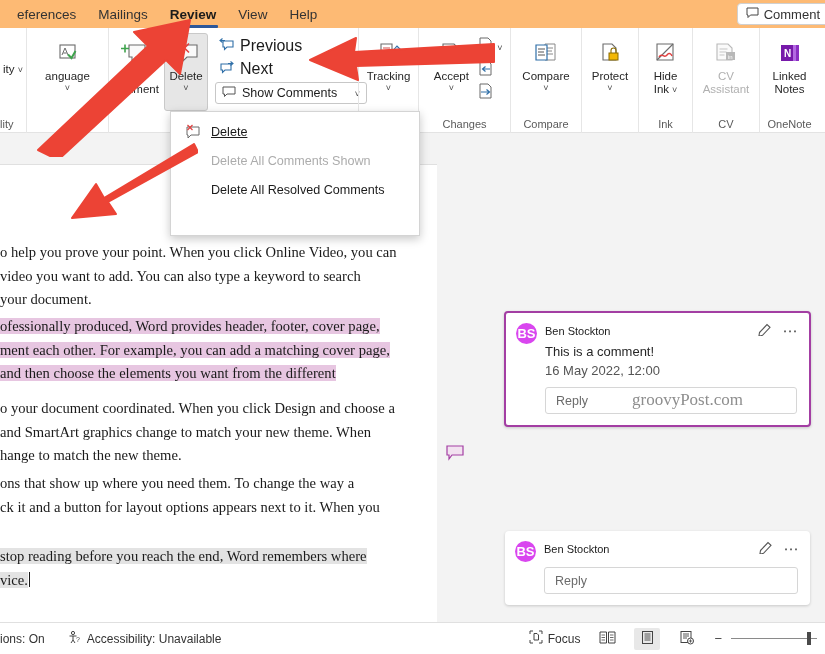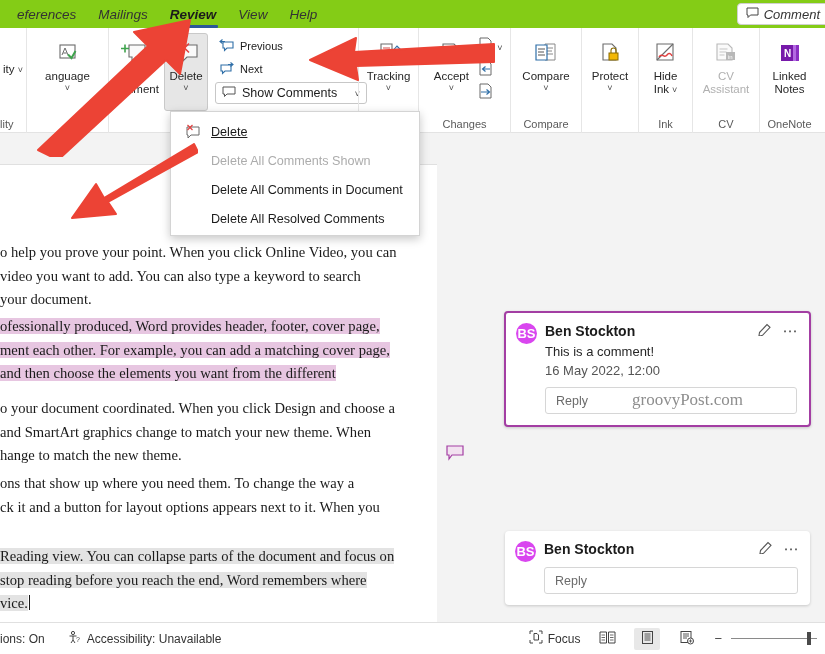--- a/index.html
+++ b/index.html
@@ -10,21 +10,21 @@
     background: #ffffff;
     overflow: hidden;
     position: relative;
     -webkit-font-smoothing: antialiased;
   }
   #app { position:relative; width:825px; height:654px; overflow:hidden; background:#fff; }
 
   
   .tabstrip {
     position:absolute; top:0; left:0; width:825px; height:28px;
-    background:#84cc16; display:flex; align-items:center;font-style:italic;
+    background:#fdba74; display:flex; align-items:center;
   }
   .tab {
     font-size:13.5px; color:#333333; padding:0 11px; line-height:27px; height:27px;
     white-space:nowrap; cursor:default;
   }
   .tab.active { font-weight:bold; color:#1b1b1b; position:relative; }
   .tab.active::after {
     content:""; position:absolute; left:9px; right:9px; bottom:0px; height:2.5px;
     background:#2b579a; border-radius:1px;
   }
@@ -57,21 +57,21 @@
     padding-top:4px; font-size:11.5px; color:#272727; line-height:13px; text-align:center;
     background:transparent; border:1px solid transparent; border-radius:3px;
   }
   .bigbtn.pressed { background:#e6e6e6; border:1px solid #c9c9c9; }
   .bigbtn.disabled { color:#b0b0b0; }
   .bigbtn .ico { height:32px; display:flex; align-items:center; justify-content:center; }
   .caret { font-size:9px; line-height:8px; margin-top:1px; color:#444; }
 
   .smallrow {
     display:flex; align-items:center; gap:5px; height:21px;
-    padding:0 4px; font-size:11px; color:#1b1b1b; white-space:nowrap;
+    padding:0 4px; font-size:16px; color:#1b1b1b; white-space:nowrap;
   }
   .boxbtn {
     border:1px solid #c7c7c7; border-radius:3px; background:#fff;
     display:flex; align-items:center; gap:6px; height:22px; padding:0 6px;
     font-size:12.5px; color:#1b1b1b; white-space:nowrap;
   }
 
   
   .docarea { position:absolute; top:133px; left:0; width:825px; height:489px; background:#f3f3f3; }
   .page {
@@ -97,21 +97,21 @@
     box-shadow:0 1px 3px rgba(0,0,0,0.18);
   }
   .ccard.active { border:2px solid #a33ea3; left:2px; width:307px; }
   .ccard-inner { padding:10px 12px 11px 10px; display:flex; gap:8px; }
   .avatar {
     width:21px; height:21px; border-radius:50%; background:#d946ef; color:#fff;
     font-size:13px; font-weight:bold; display:flex; align-items:center; justify-content:center;
     flex:0 0 21px; margin-top:0;
   }
   .cbody { flex:1; min-width:0; }
-  .cauthor { font-size:14px; font-weight:bold; color:#1b1b1b; line-height:17px; }
+  .cauthor { font-size:11px; font-weight:normal; color:#1b1b1b; line-height:17px; }
   .ctext { font-size:13px; color:#262626; line-height:20px; margin-top:2px; }
   .cdate { font-size:13px; color:#555; margin-top:1px; }
   .creply {
     margin-top:9px; border:1px solid #d6d6d6; border-radius:3px; background:#fff;
     height:27px; display:flex; align-items:center; padding:0 10px;
     font-size:12.5px; color:#6b6b6b; position:relative;
   }
   .wm {
     position:absolute; left:86px; top:2px; font-family:"Liberation Serif", serif;
     font-size:17px; color:#8e8e8e;
@@ -435,21 +435,20 @@
         <div>and SmartArt graphics change to match your new theme. When</div>
         <div>hange to match the new theme.</div>
       </div>
 
       <div class="doc-text para" style="top:339px;">
         <div>ons that show up where you need them. To change the way a</div>
         <div>ck it and a button for layout options appears next to it. When you</div>
       </div>
 
       <div class="doc-text para" style="top:412px;">
-        <div><span class="hl-grey"> Reading view. You can collapse parts of the document and focus on</span></div>
         <div><span class="hl-grey"> stop reading before you reach the end, Word remembers where</span></div>
         <div><span class="hl-grey">vice.</span><span class="caretline"></span></div>
       </div>
 
       <div class="doc-text para" style="top:484px;">
         <div>o help you prove your point. When you click Online Video, you can</div>
       </div>
     </div>
 
     <div class="anchor" style="left:446px; top:312px;">
@@ -515,24 +514,20 @@
         </svg>
       </span>
       <span><span class="u" style="text-decoration-skip-ink:none;">Delete</span></span>
     </div>
     <div class="mitem dis">
       <span class="mico"></span>
       <span>Delete All Comments Shown</span>
     </div>
     <div class="mitem">
       <span class="mico"></span>
-      <span>Delete All Comments in Document</span>
-    </div>
-    <div class="mitem">
-      <span class="mico"></span>
       <span>Delete All Resolved Comments</span>
     </div>
   </div>
 
   <div class="statusbar">
     <div class="sb-item" style="margin-left:0px;">
       <span>ions: On</span>
     </div>
     <div class="sb-item" style="margin-left:22px;">
       <span>

